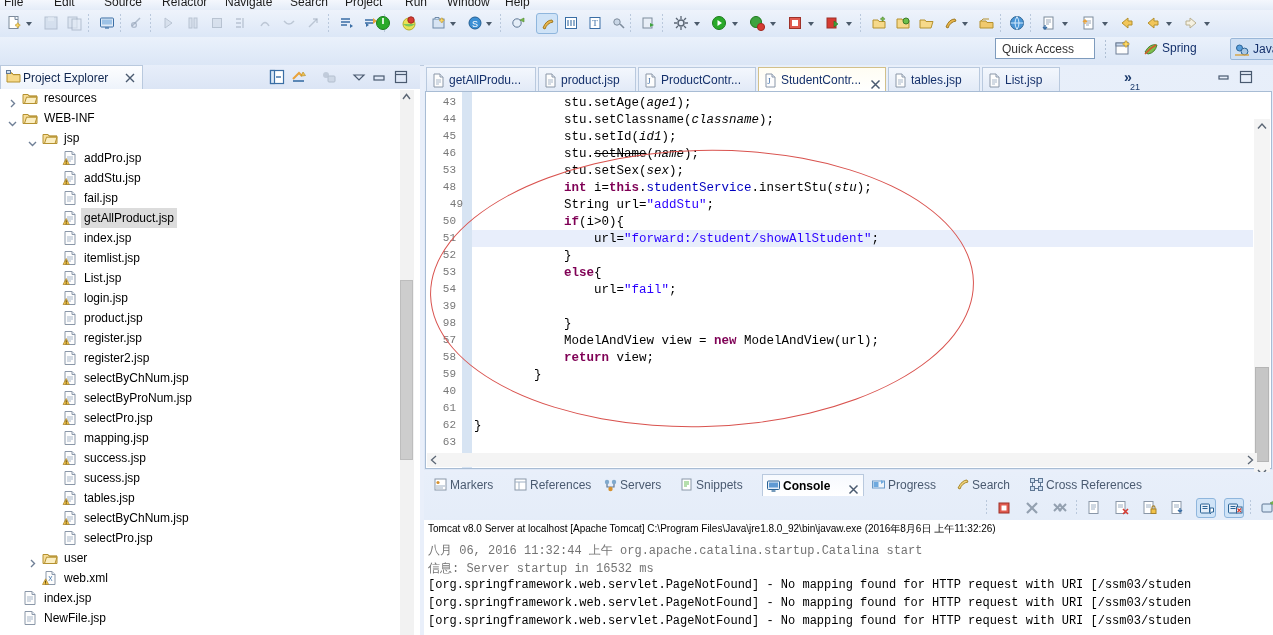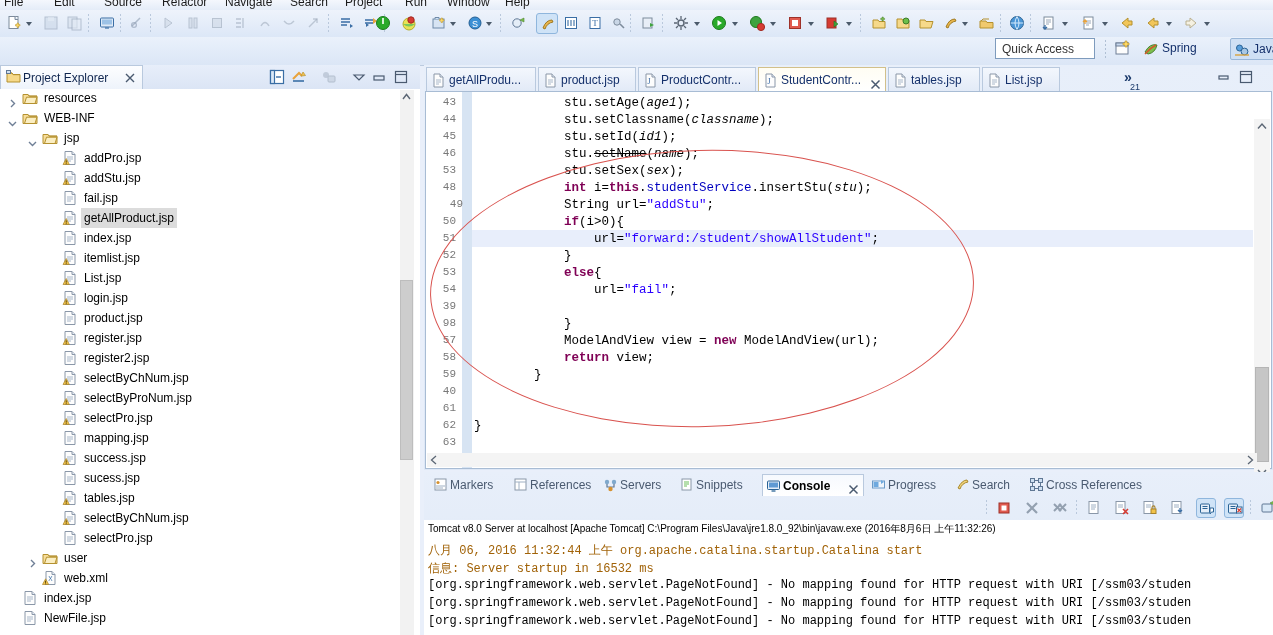--- a/index.html
+++ b/index.html
@@ -167,21 +167,21 @@
     background:#fff;overflow:hidden;
   }
   .cons-hdr{
     position:absolute;left:4px;top:2px;font-size:10px;color:#000;white-space:nowrap;
     font-family:"Liberation Sans", sans-serif;
   }
   .cline{
     position:absolute;left:4px;font-family:"Liberation Mono", monospace;
     font-size:12px;white-space:pre;
   }
-  .cred{color:#a16207;text-align:center;}
+  .cred{color:#737373;text-align:center;}
   .cblack{color:#000;}
 </style>
 </head>
 <body>
 
 <div id="app">
 
   <div class="menubar" id="menubar">
       <div class="mi" style="left: 4px;">File</div>
       <div class="mi" style="left: 54px;">Edit</div>

